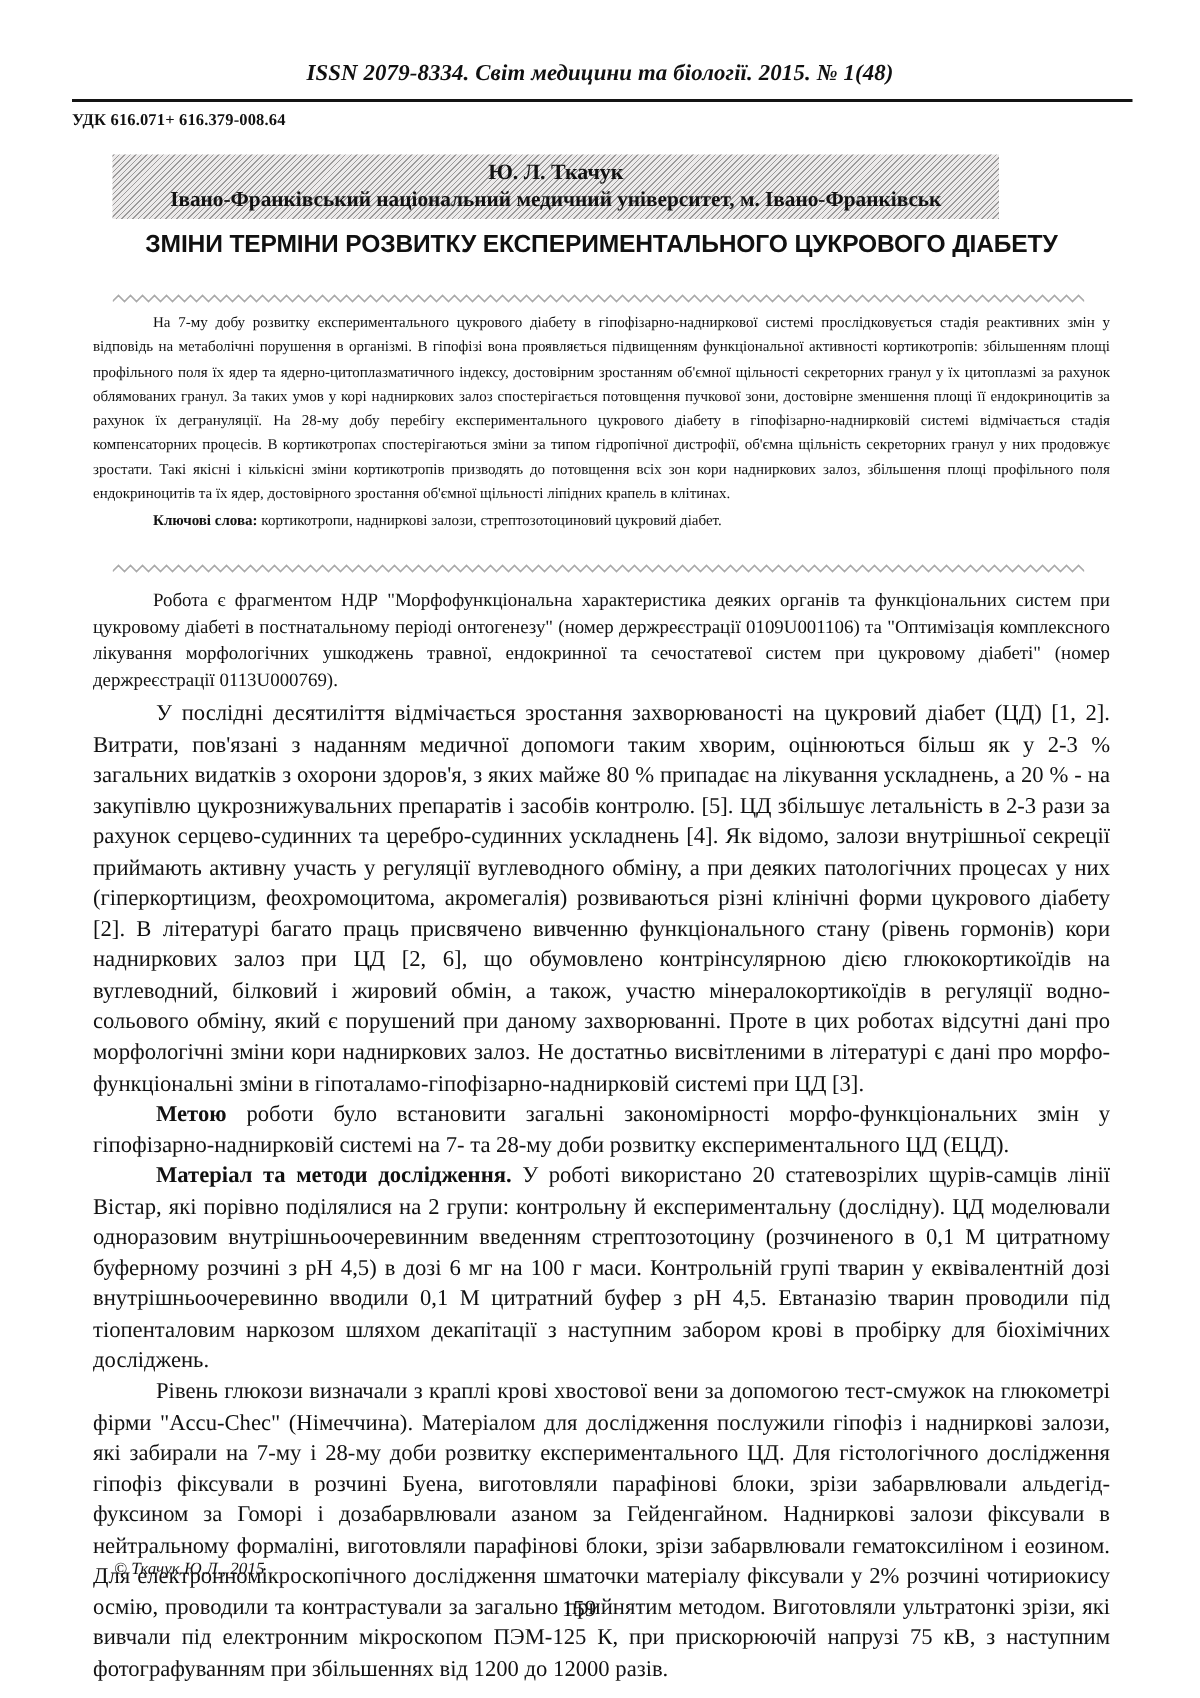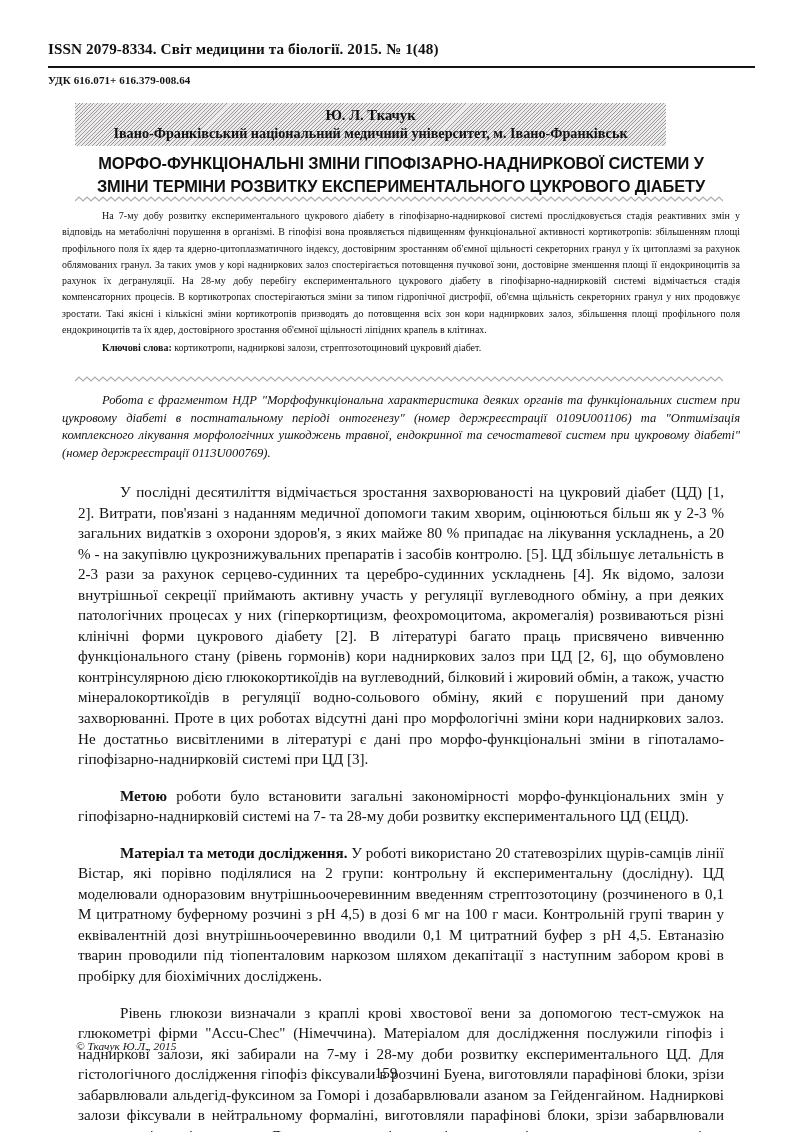--- a/index.html
+++ b/index.html
@@ -20,21 +20,22 @@
     overflow: hidden;
     box-sizing: border-box;
   }
 
   
   .runhead {
     position: absolute;
     top: 40px;
     left: 48px;
     right: 48px;
-    text-align: left;
+    text-align: center;
+    font-style: italic;
     font-weight: bold;
     font-size: 15.2px;
     letter-spacing: 0.1px;
     white-space: nowrap;
   }
   .runhead-rule {
     position: absolute;
     top: 66px;
     left: 48px;
     right: 45px;
@@ -127,38 +128,37 @@
   .keywords b { font-weight: bold; }
 
   
   .ndr {
     position: absolute;
     left: 62px;
     right: 60px;
     top: 392px;
     font-size: 12.6px;
     line-height: 17.6px;
-    font-style: italic;
     text-align: justify;
   }
   .ndr p { margin: 0; text-indent: 40px; }
 
   
   .body-text {
     position: absolute;
     left: 62px;
     right: 60px;
     top: 466px;
     font-size: 15.1px;
     line-height: 20.55px;
     text-align: justify;
     text-justify: inter-word;
   }
   .body-text p {
-    margin: 16px;
+    margin: 0;
     text-indent: 42px;
   }
   .body-text b { font-weight: bold; }
 
   
   .copyright {
     position: absolute;
     left: 76px;
     top: 1040px;
     font-style: italic;
@@ -183,21 +183,20 @@
   <div class="runhead-rule"></div>
 
   <div class="udk">УДК 616.071+ 616.379-008.64</div>
 
   <div class="author-band">
     <div class="author-name">Ю. Л. Ткачук</div>
     <div class="author-affil">Івано-Франківський національний медичний університет, м. Івано-Франківськ</div>
   </div>
 
   <div class="doc-title">
-    <span class="tl">МОРФО-ФУНКЦІОНАЛЬНІ ЗМІНИ ГІПОФІЗАРНО-НАДНИРКОВОЇ СИСТЕМИ У</span>
     <span class="tl">ЗМІНИ ТЕРМІНИ РОЗВИТКУ ЕКСПЕРИМЕНТАЛЬНОГО ЦУКРОВОГО ДІАБЕТУ</span>
   </div>
 
   <div class="wave" style="top:196px;">
     <svg width="648" height="7" viewBox="0 0 648 7" preserveAspectRatio="none" aria-hidden="true">
       <path d="M0 5 L4 1 L8 5 L12 1 L16 5 L20 1 L24 5 L28 1 L32 5 L36 1 L40 5 L44 1 L48 5 L52 1 L56 5 L60 1 L64 5 L68 1 L72 5 L76 1 L80 5 L84 1 L88 5 L92 1 L96 5 L100 1 L104 5 L108 1 L112 5 L116 1 L120 5 L124 1 L128 5 L132 1 L136 5 L140 1 L144 5 L148 1 L152 5 L156 1 L160 5 L164 1 L168 5 L172 1 L176 5 L180 1 L184 5 L188 1 L192 5 L196 1 L200 5 L204 1 L208 5 L212 1 L216 5 L220 1 L224 5 L228 1 L232 5 L236 1 L240 5 L244 1 L248 5 L252 1 L256 5 L260 1 L264 5 L268 1 L272 5 L276 1 L280 5 L284 1 L288 5 L292 1 L296 5 L300 1 L304 5 L308 1 L312 5 L316 1 L320 5 L324 1 L328 5 L332 1 L336 5 L340 1 L344 5 L348 1 L352 5 L356 1 L360 5 L364 1 L368 5 L372 1 L376 5 L380 1 L384 5 L388 1 L392 5 L396 1 L400 5 L404 1 L408 5 L412 1 L416 5 L420 1 L424 5 L428 1 L432 5 L436 1 L440 5 L444 1 L448 5 L452 1 L456 5 L460 1 L464 5 L468 1 L472 5 L476 1 L480 5 L484 1 L488 5 L492 1 L496 5 L500 1 L504 5 L508 1 L512 5 L516 1 L520 5 L524 1 L528 5 L532 1 L536 5 L540 1 L544 5 L548 1 L552 5 L556 1 L560 5 L564 1 L568 5 L572 1 L576 5 L580 1 L584 5 L588 1 L592 5 L596 1 L600 5 L604 1 L608 5 L612 1 L616 5 L620 1 L624 5 L628 1 L632 5 L636 1 L640 5 L644 1 L648 5" fill="none" stroke="#666666" stroke-width="1.1"></path>
     </svg>
   </div>
 
   <div class="abstract">

